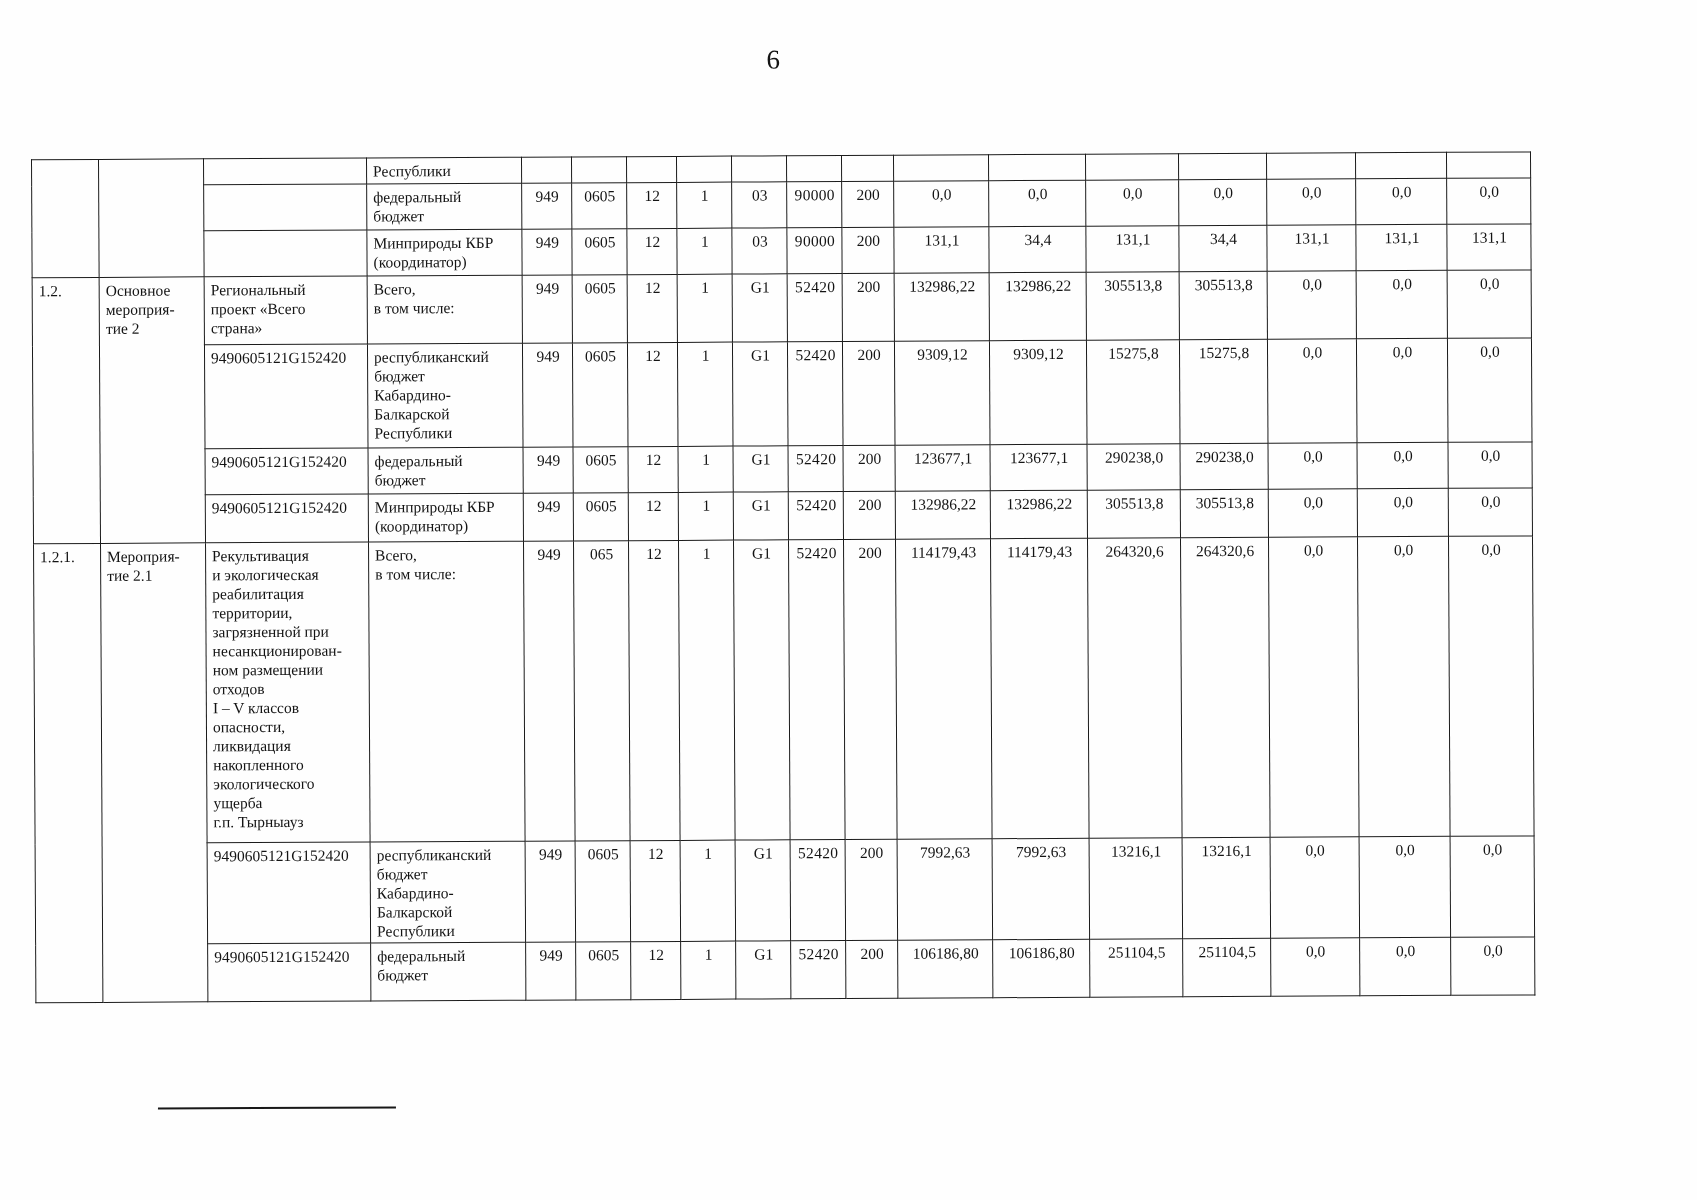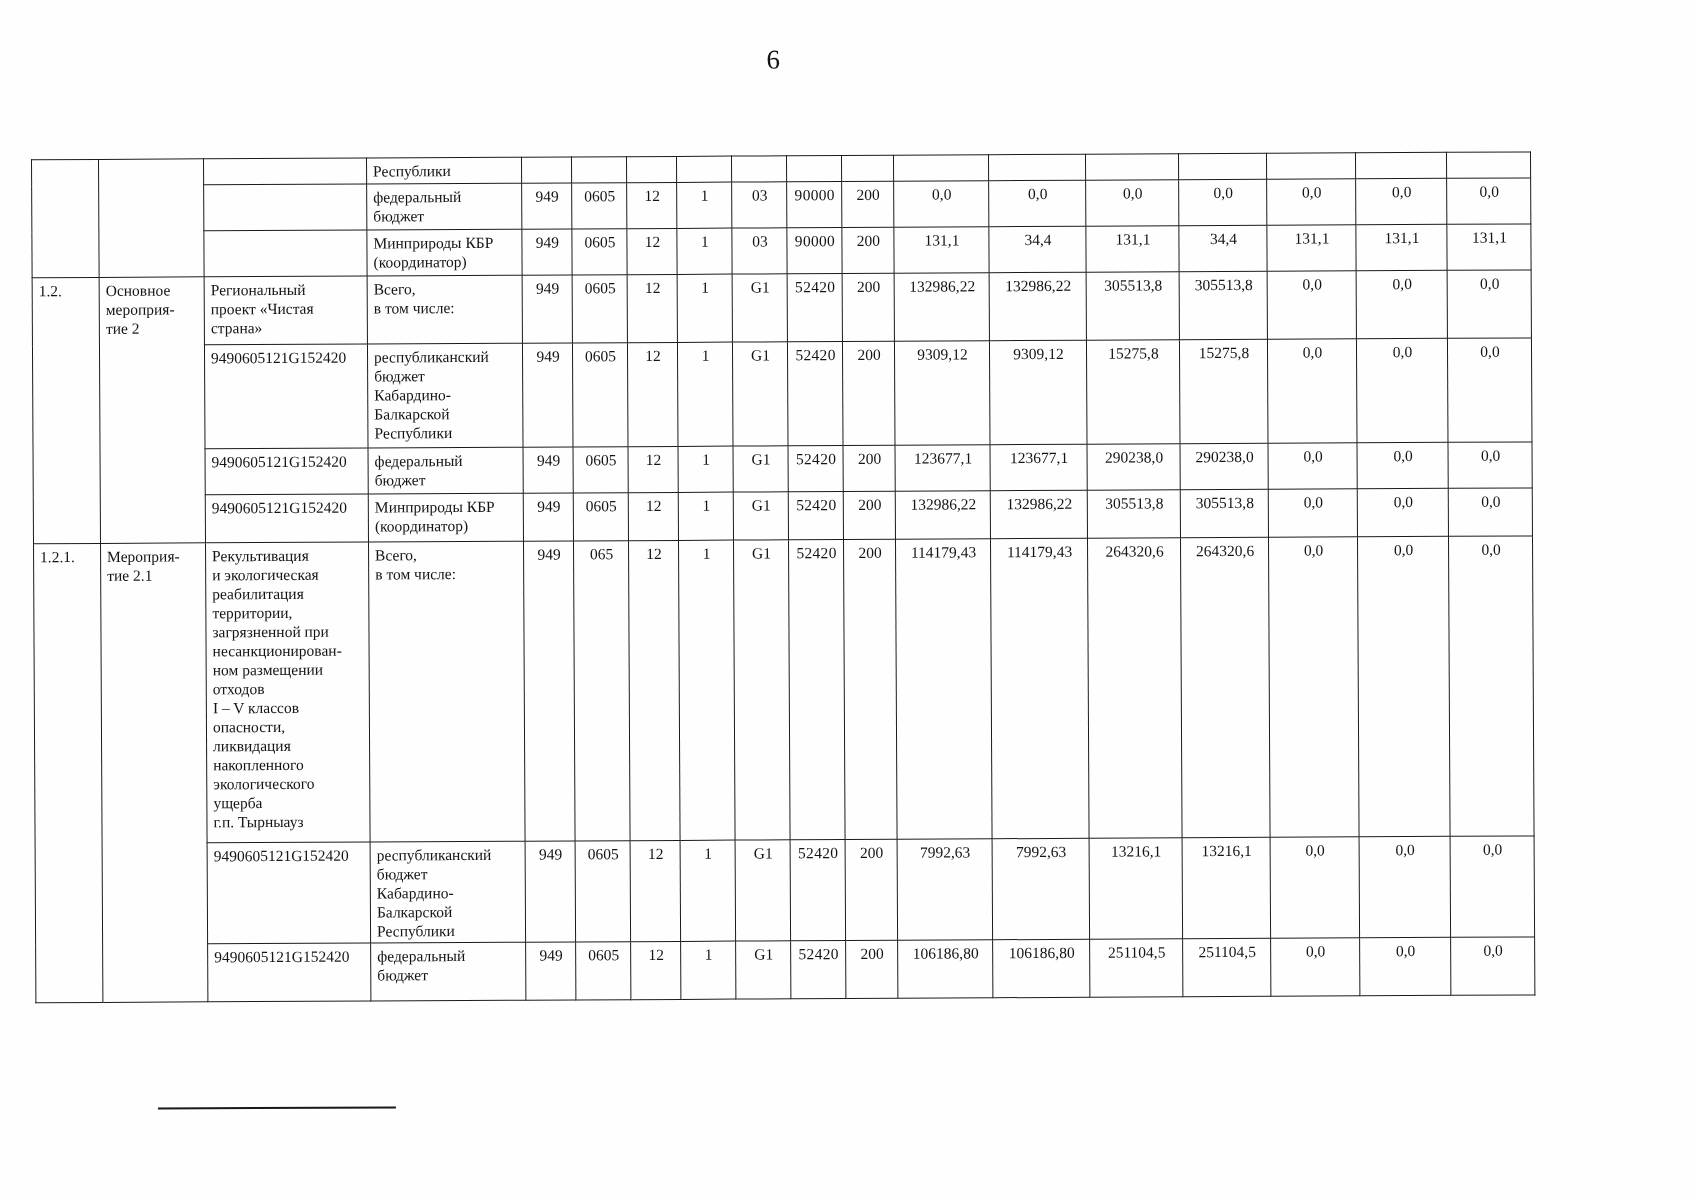--- a/index.html
+++ b/index.html
@@ -147,21 +147,21 @@
           <td class="ctr">131,1</td>
           <td class="ctr">131,1</td>
         </tr>
 
         <tr style="height:68px">
           <td class="txt idx" rowspan="4">1.2.</td>
           <td class="txt" rowspan="4">Основное
 мероприя-
 тие 2</td>
           <td class="txt">Региональный
-проект «Чистая
+проект «Всего
 страна»</td>
           <td class="txt">Всего,
 в том числе:</td>
           <td class="ctr">949</td>
           <td class="ctr">0605</td>
           <td class="ctr">12</td>
           <td class="ctr">1</td>
           <td class="ctr">G1</td>
           <td class="ctr sm">52420</td>
           <td class="ctr">200</td>

